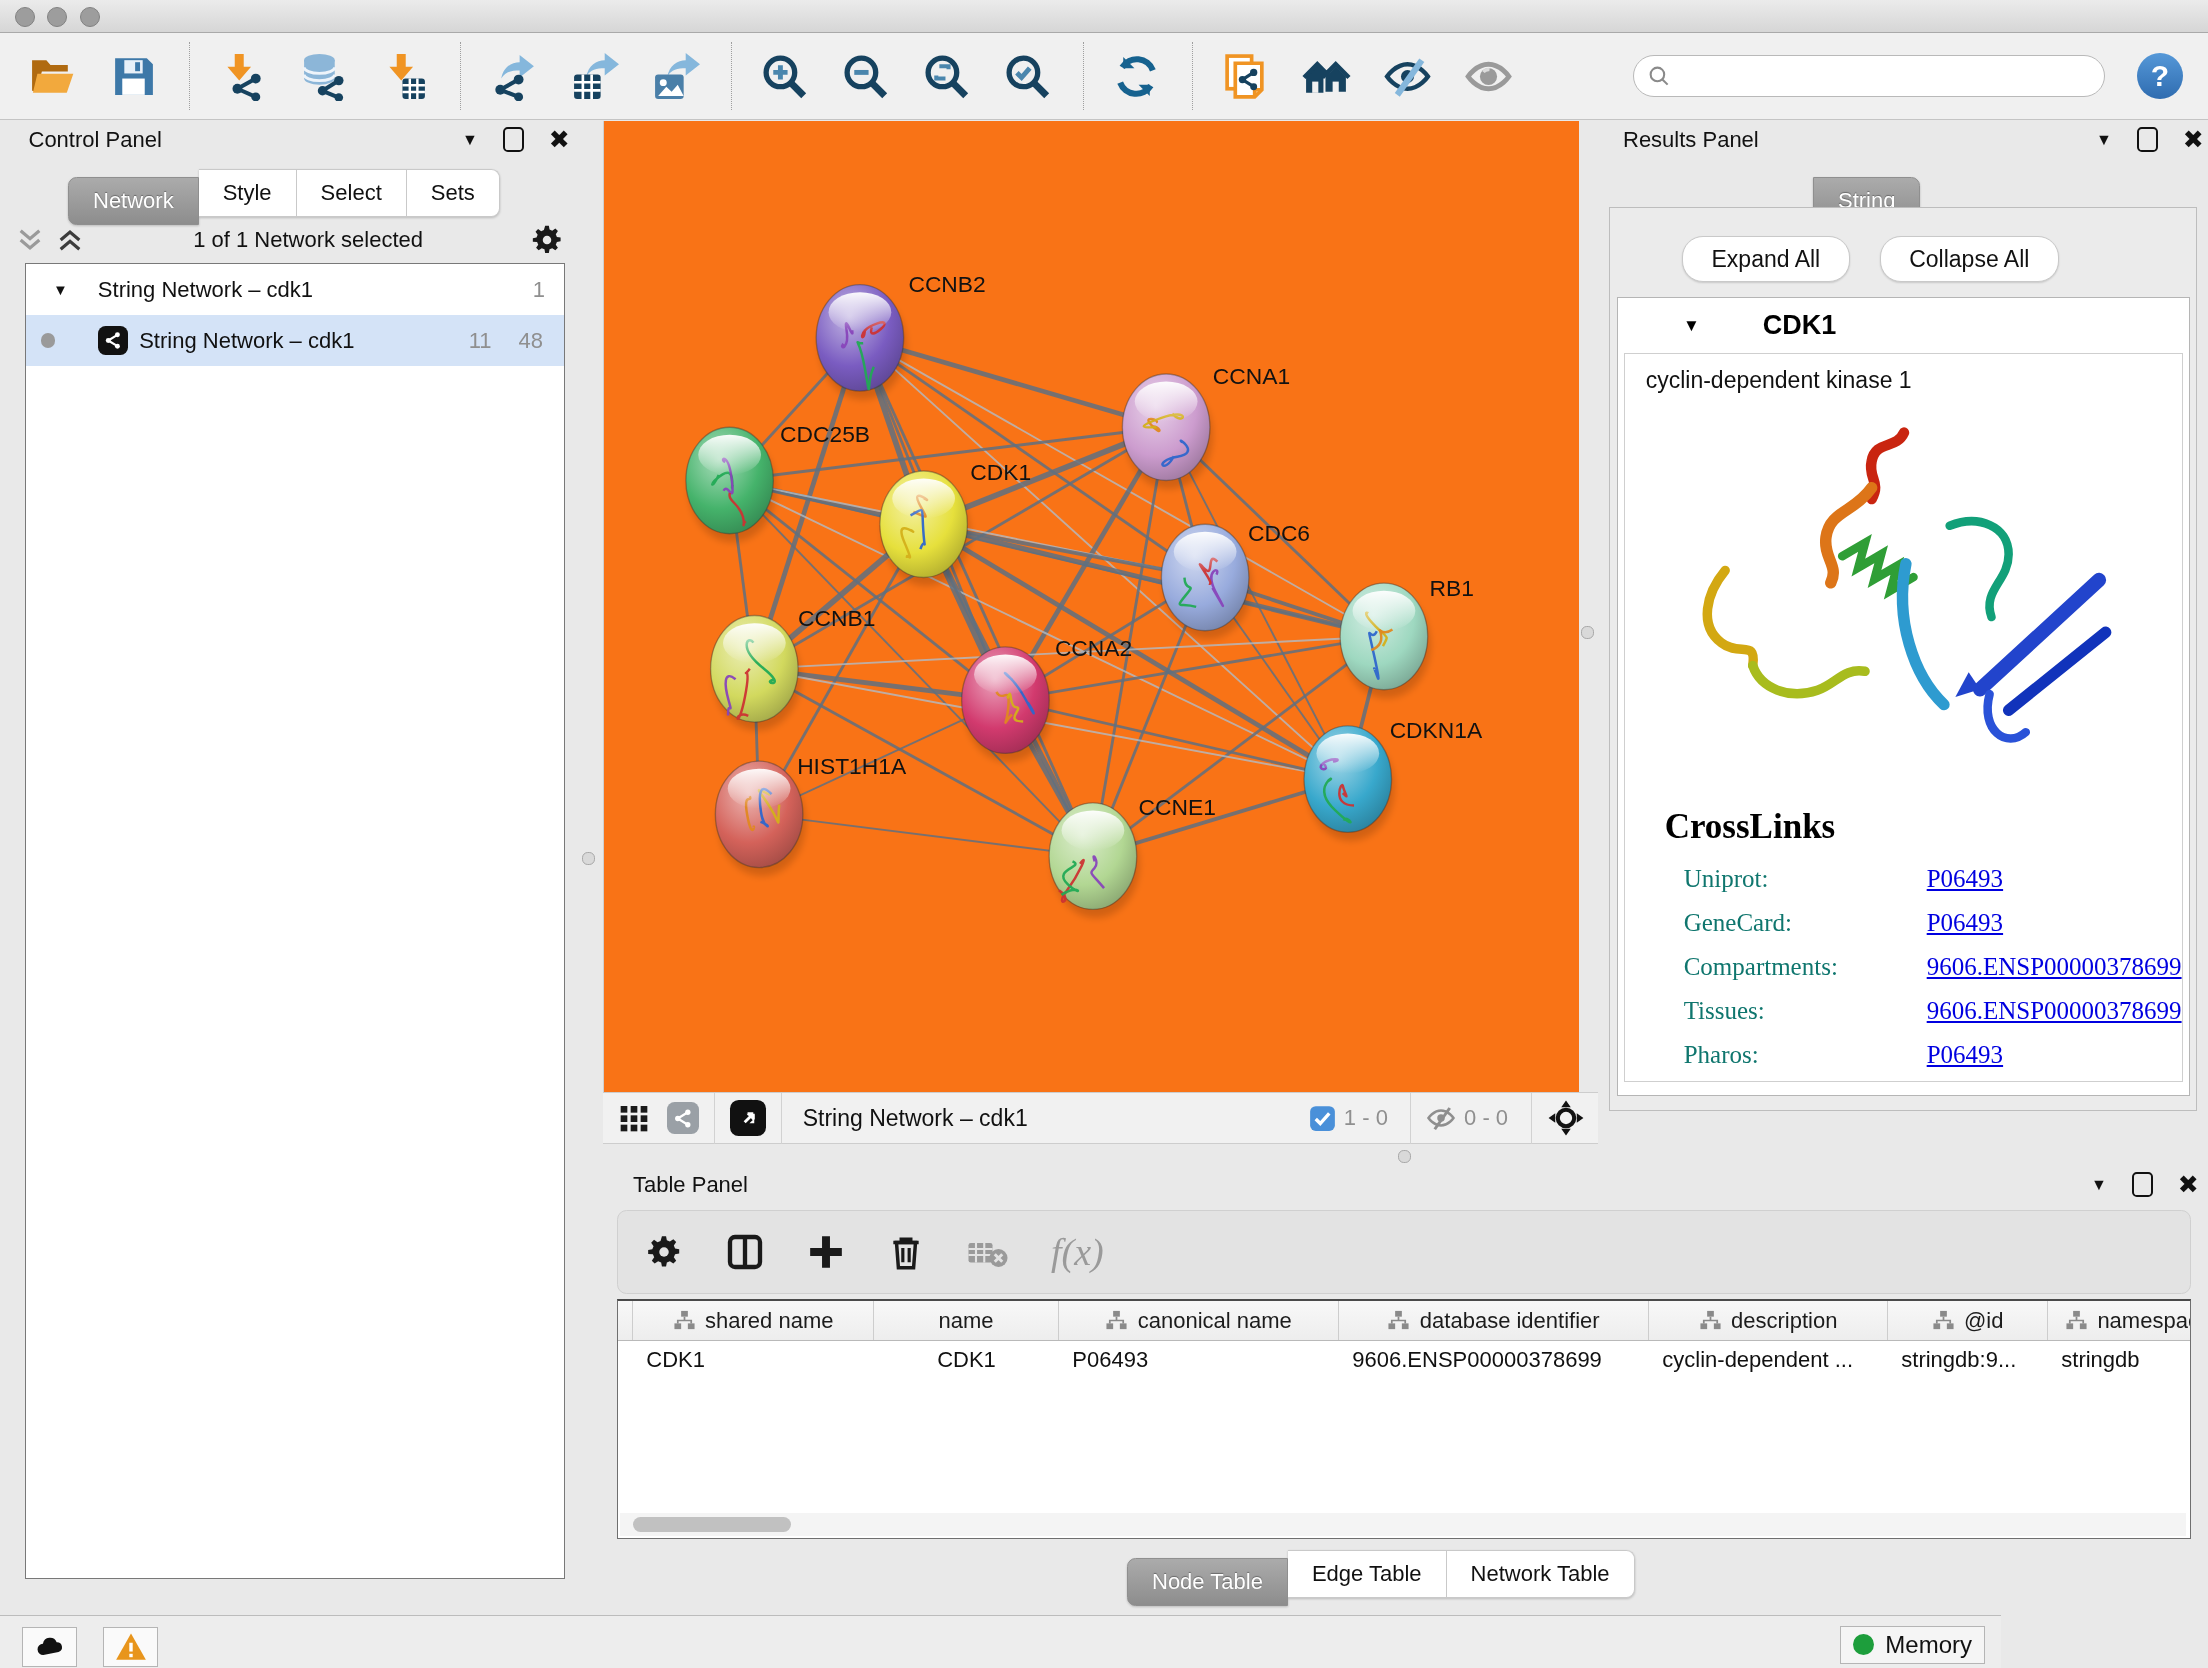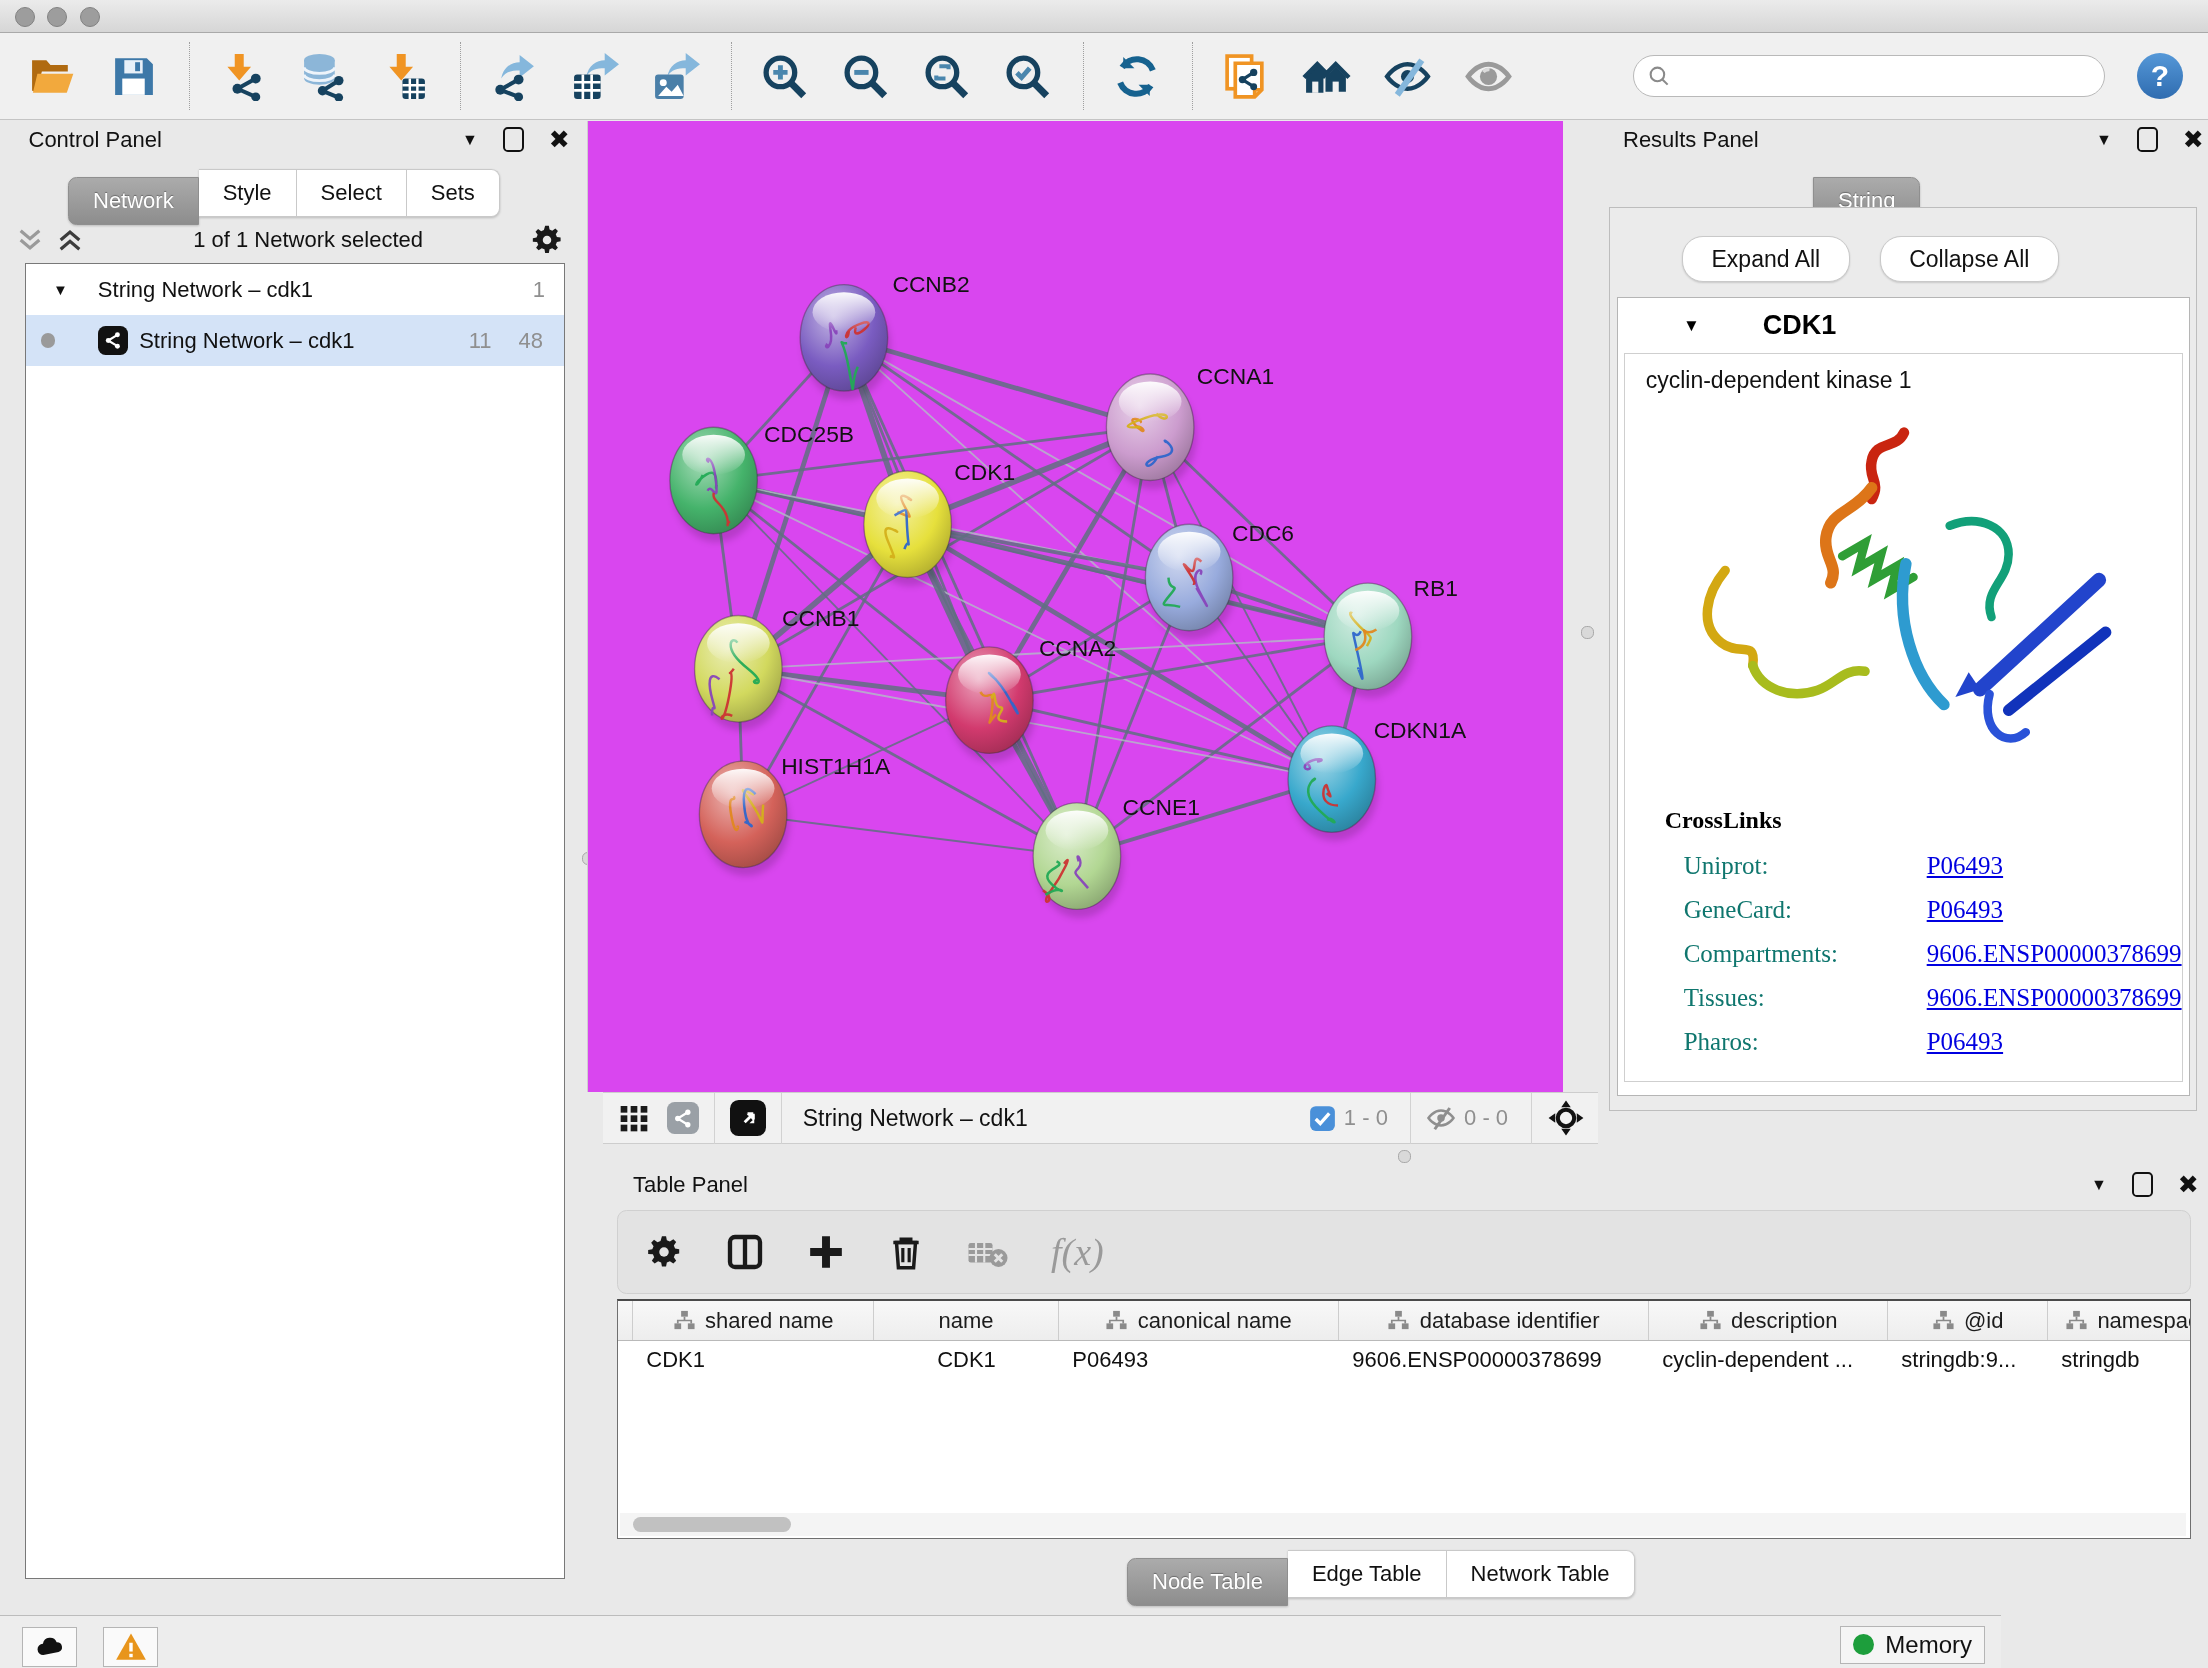--- a/index.html
+++ b/index.html
@@ -44,21 +44,21 @@
     text-shadow:0 -1px 1px rgba(0,0,0,.35);border-color:#8f8f8f;}
   
   .selrow{position:absolute;left:14.3px;top:221px;width:550px;height:38px;display:flex;align-items:center;}
   .selrow .lbl{flex:1;text-align:center;font-size:22px;color:#111;}
   .listbox{position:absolute;left:25px;top:263px;width:540px;height:1316px;background:#fff;border:1.9px solid #787878;box-sizing:border-box;}
   .trow{height:51px;display:flex;align-items:center;font-size:22px;color:#111;}
   .trow.sel{background:#d4e3f7;}
   .tcount{color:#8f8f8f;}
   .netpill{width:29.5px;height:29.5px;border-radius:7.6px;background:#111;display:flex;align-items:center;justify-content:center;margin-right:11.4px;}
   
-  .canvas{position:absolute;left:587px;top:121px;width:975px;height:971px;background:#d946ef;border-left:1px solid #cfcfcf;}
+  .canvas{position:absolute;left:603px;top:121px;width:975px;height:971px;background:#f97316;border-left:1px solid #cfcfcf;}
   .vsplit-dot{position:absolute;width:11.4px;height:11.4px;border-radius:5.7px;background:#d9d9d9;border:1px solid #a8a8a8;}
   
   .nettb{position:absolute;left:603px;top:1092px;width:995px;height:52px;background:#f1f1f1;
     border-top:1px solid #cdcdcd;border-bottom:1px solid #cdcdcd;display:flex;align-items:center;box-sizing:border-box;}
   .nettb .sep{height:51px;border-left:1px solid #d2d2d2;margin:0 15px;}
   .nettb .title{font-size:23px;color:#111;margin-left:5.7px;}
   .cnt{font-size:22px;color:#8f8f8f;margin:0 7.6px;}
   .hstrip{position:absolute;left:571px;top:1145px;width:1638px;height:21px;background:#e9e9e9;}
   
   .resbox{position:absolute;left:1609px;top:207px;width:588px;height:904px;background:#ebebeb;border:1px solid #bdbdbd;box-sizing:border-box;}
@@ -66,21 +66,21 @@
   .rbtn{height:44px;line-height:44px;padding:0 28.5px;background:#fff;border:1px solid #c9c9c9;border-radius:21px;
     font-size:23px;color:#111;box-shadow:0 1px 1.9px rgba(0,0,0,.15);}
   .cdkbox{position:absolute;left:1617px;top:297px;width:573px;height:799px;background:#fff;border:1px solid #b5b5b5;box-sizing:border-box;}
   .cdkhead{height:55px;display:flex;align-items:center;}
   .cdkhead .arr{font-size:17px;margin-left:65px;}
   .cdkhead .gene{font-size:27px;font-weight:bold;margin-left:63px;}
   .descbox{position:absolute;left:5.7px;top:55px;right:5.7px;bottom:13.3px;border:1px solid #cfcfcf;overflow:hidden;}
   .descline{font-size:23px;color:#111;margin:13.3px 0 0 21px;}
   .protein{width:100%;height:409px;display:flex;justify-content:center;align-items:center;}
   .xl{font-family:"Liberation Serif","DejaVu Serif",serif;}
-  .xl-title{font-size:24px;font-weight:bold;margin:3.8px 0 9.5px 40px;color:#000;}
+  .xl-title{font-size:35px;font-weight:bold;margin:3.8px 0 9.5px 40px;color:#000;}
   .xlrow{display:flex;font-size:25px;height:44px;align-items:center;}
   .xlrow .l{width:152px;margin-left:59px;color:#0f766e;}
   .xlrow .v{color:#0000e0;text-decoration:underline;margin-left:91px;}
   
   .tptb{position:absolute;left:617px;top:1210px;width:1574px;height:84px;background:#e3e3e3;
     border:1px solid #d0d0d0;border-radius:9.5px;display:flex;align-items:center;box-sizing:border-box;padding-left:27px;}
   .tptb .ic{margin-right:42px;display:flex;align-items:center;}
   .tablebox{position:absolute;left:617px;top:1299px;width:1574px;height:240px;background:#fff;
     border:1.9px solid #6f6f6f;border-top:2.9px solid #4a4a4a;box-sizing:border-box;overflow:hidden;}
   .thead{display:flex;height:39px;background:linear-gradient(#f8f8f8,#ededed);border-bottom:1px solid #b9b9b9;}

